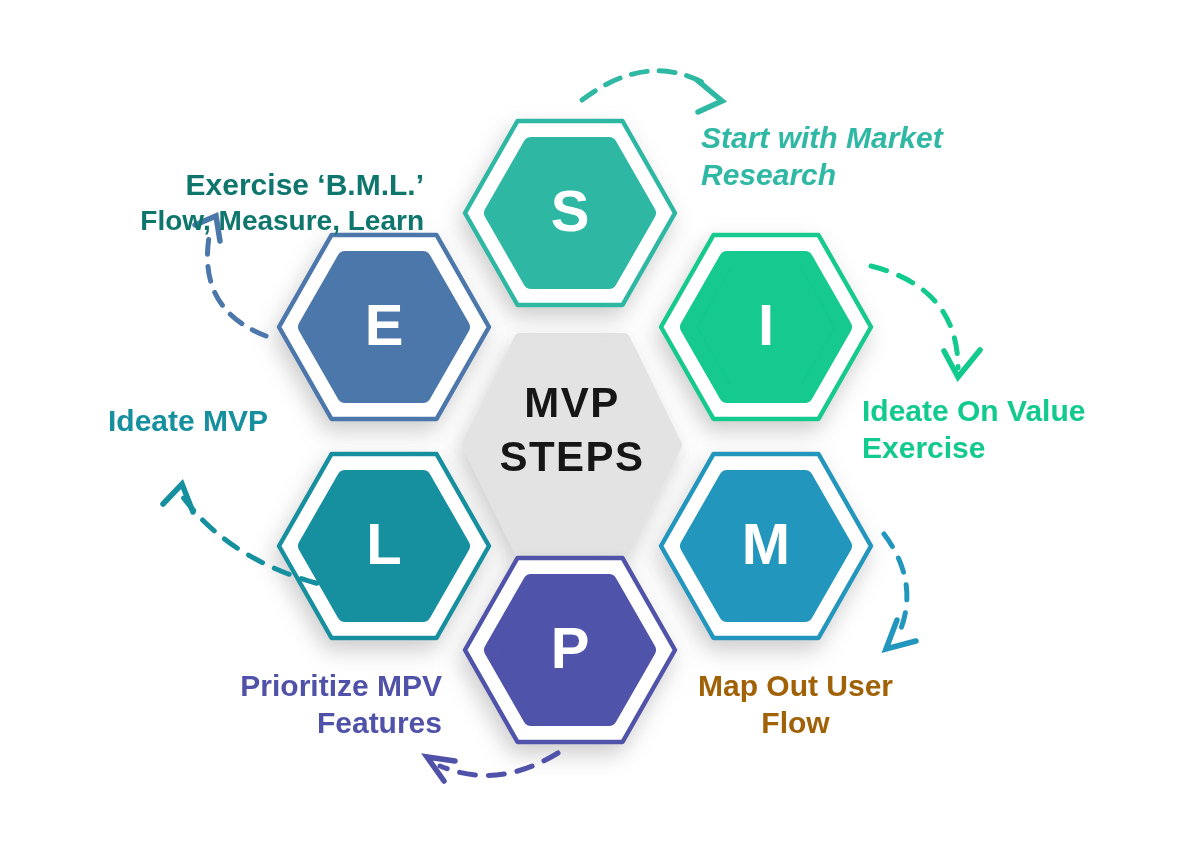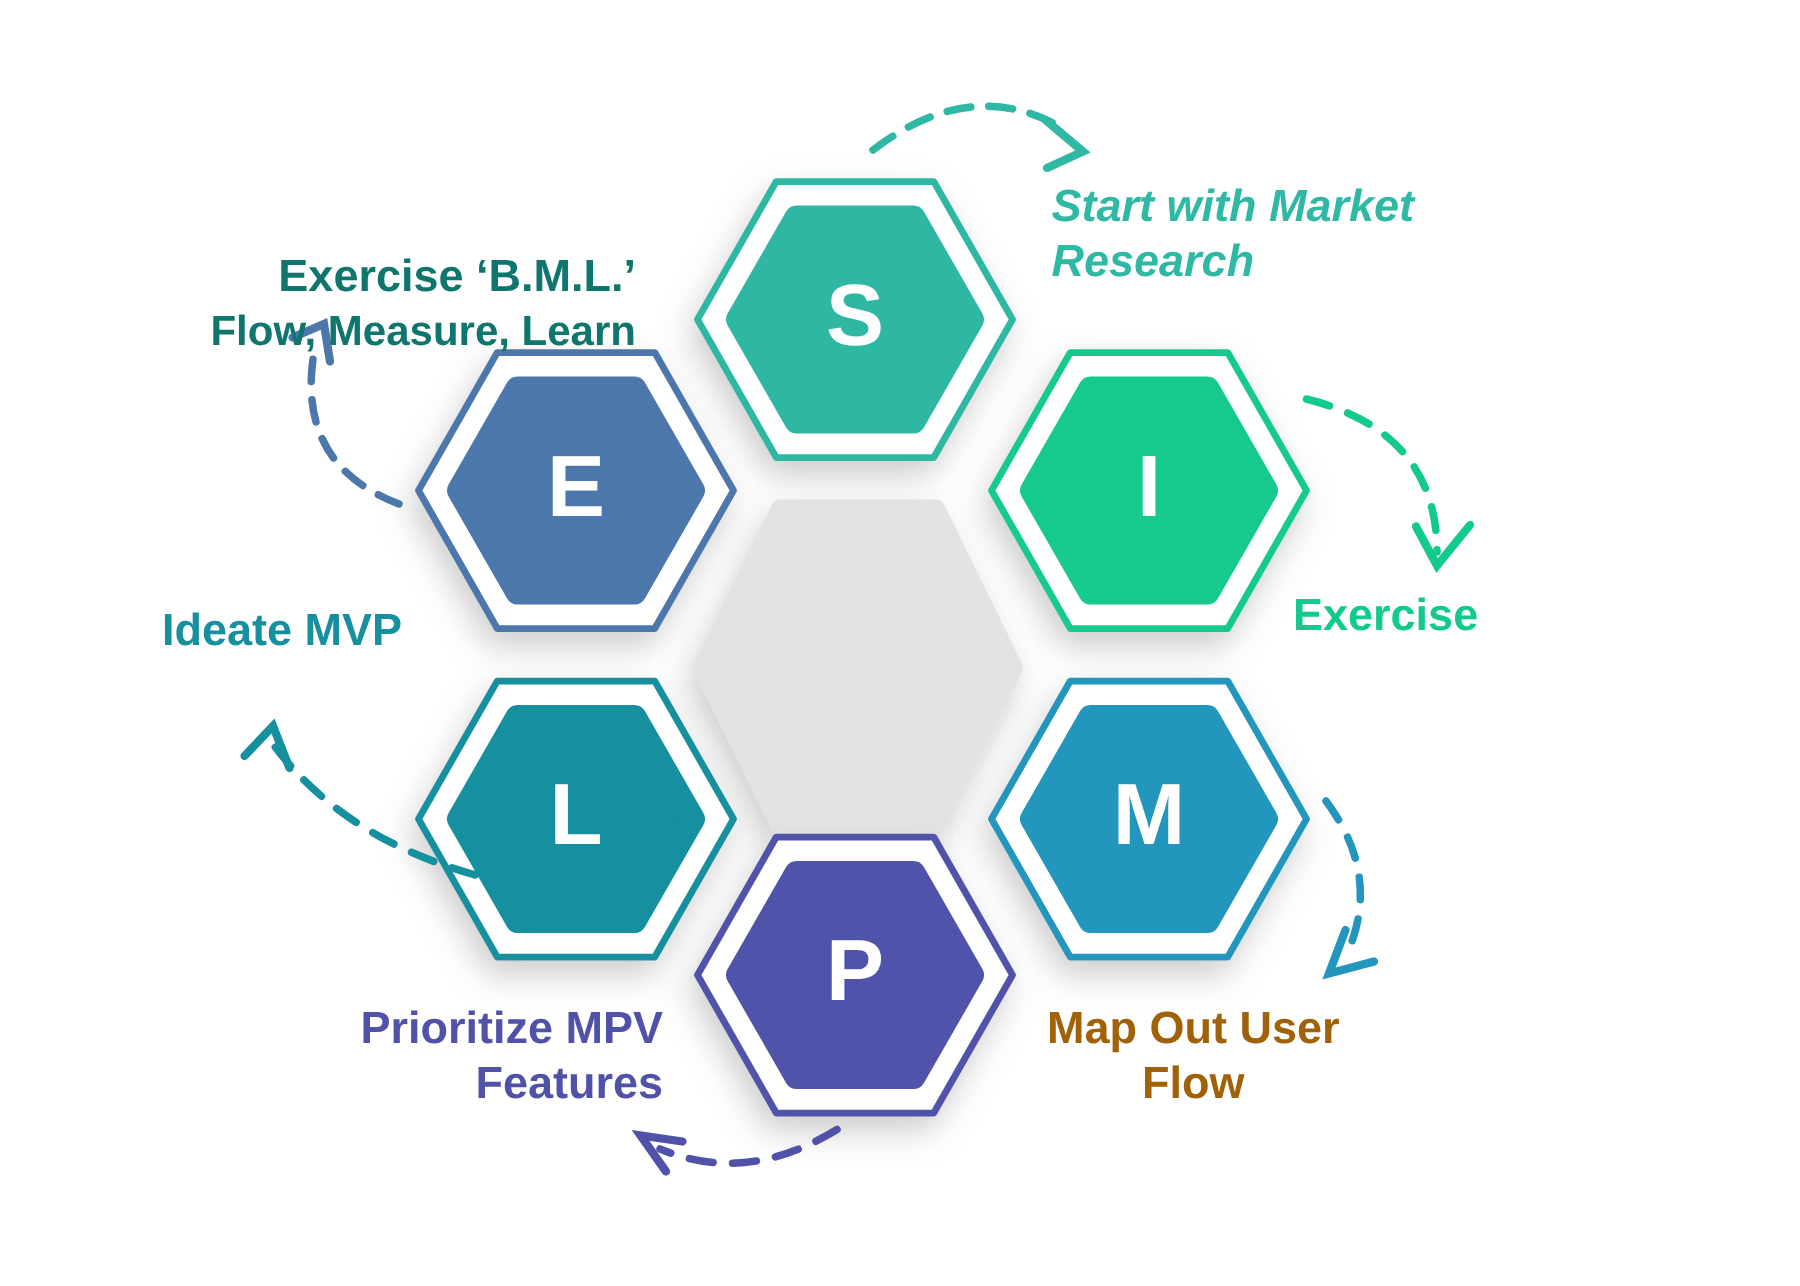--- a/index.html
+++ b/index.html
@@ -99,27 +99,32 @@
     </g>
   </svg>
 
   <div class="hex-letter" style="left:570px;top:213px;">S</div>
   <div class="hex-letter" style="left:766px;top:327px;">I</div>
   <div class="hex-letter" style="left:766px;top:546px;">M</div>
   <div class="hex-letter" style="left:570px;top:650px;">P</div>
   <div class="hex-letter" style="left:384px;top:546px;">L</div>
   <div class="hex-letter" style="left:384px;top:327px;">E</div>
 
+  <div class="center-title" style="color: rgb(22, 22, 22);">
+    <div>MVP</div>
+    <div>STEPS</div>
+  </div>
 
   <div class="step-label" style="left: 701px; top: 119px; color: rgb(47, 184, 164); font-style: italic;">
     <div>Start with Market</div>
     <div>Research</div>
   </div>
 
   <div class="step-label" style="left: 862px; top: 392px; color: rgb(18, 201, 142);">
+    <div>Ideate On Value</div>
     <div>Exercise</div>
   </div>
 
   <div class="step-label" style="left: 698px; top: 667px; color: #a16207; text-align: center;">
     <div>Map Out User</div>
     <div>Flow</div>
   </div>
 
   <div class="step-label align-right" style="right: 758px; top: 667px; color: rgb(80, 82, 169);">
     <div>Prioritize MPV</div>

